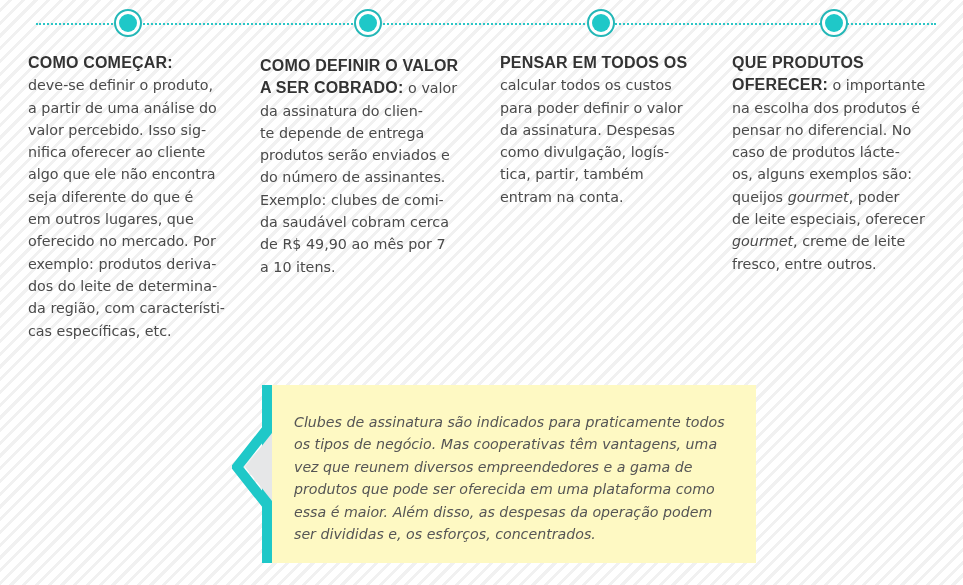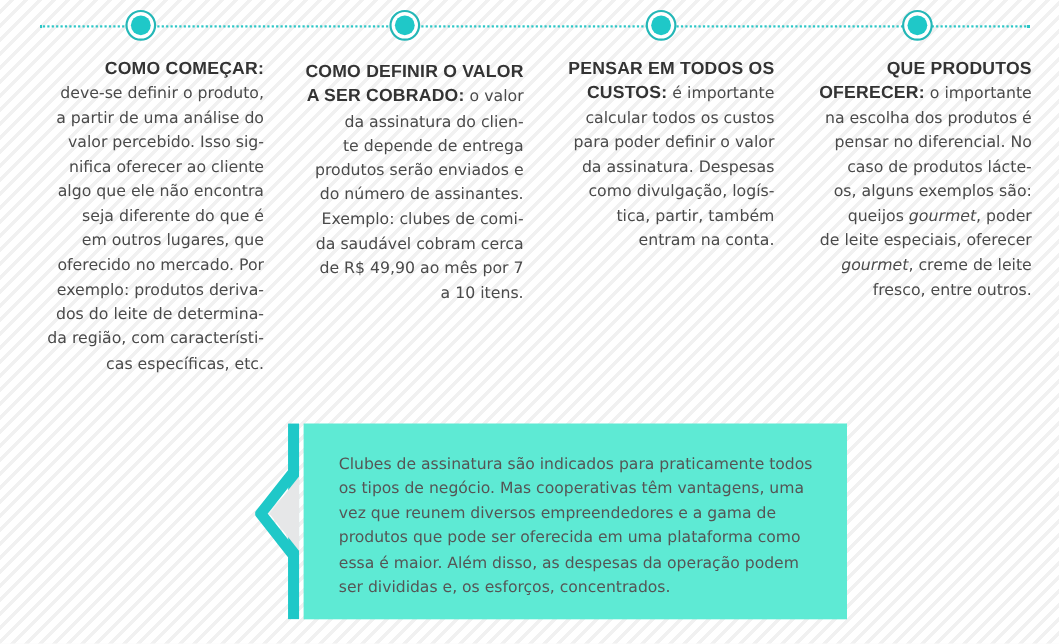--- a/index.html
+++ b/index.html
@@ -6,24 +6,24 @@
   body{
     width:963px;height:585px;position:relative;overflow:hidden;
     background-color:#fbfbfb;
     background-image:repeating-linear-gradient(135deg,#ffffff 0px,#ffffff 6px,#f1f1f1 6px,#f1f1f1 9px);
     font-family:"DejaVu Sans","Liberation Sans",sans-serif;
     color:#4a4a4a;
   }
   .timeline{position:absolute;left:36px;top:23px;width:900px;height:0;border-top:2px dotted #2cc6c6;}
   .node{position:absolute;top:9px;width:28px;height:28px;border-radius:50%;border:2px solid #24b7b7;box-sizing:border-box;background:#fff;}
   .node::after{content:"";position:absolute;left:3px;top:3px;width:18px;height:18px;border-radius:50%;background:#1fc8c8;}
-  .col{position:absolute;top:52px;text-align:right;font-size:14.3px;line-height:22.3px;color:#4a4a4a;}
+  .col{position:absolute;top:52px;text-align:left;font-size:14.3px;line-height:22.3px;color:#4a4a4a;}
   .col .head{font-family:"Liberation Sans","DejaVu Sans",sans-serif;font-weight:bold;font-size:16px;color:#333;letter-spacing:0.2px;}
   .col em{font-style:italic;}
-  .box{position:absolute;left:276px;top:385px;width:494px;height:178px;background:#5eead4;}
+  .box{position:absolute;left:262px;top:385px;width:494px;height:178px;background:#fef9c3;font-style:italic;}
   .box-text{position:absolute;left:32px;top:26px;width:460px;font-size:14.2px;line-height:22.4px;color:#555;}
   .chevron{position:absolute;left:232px;top:385px;width:40px;height:178px;}
 </style>
 </head>
 <body>
 
 <div class="timeline"></div>
 <div class="node" style="left:114px;"></div>
 <div class="node" style="left:354px;"></div>
 <div class="node" style="left:587px;"></div>
@@ -53,21 +53,20 @@
   <div>produtos serão enviados e</div>
   <div>do número de assinantes.</div>
   <div>Exemplo: clubes de comi-</div>
   <div>da saudável cobram cerca</div>
   <div>de R$ 49,90 ao mês por 7</div>
   <div>a 10 itens.</div>
 </div>
 
 <div class="col" style="left:500px;width:204px;">
   <div class="head">PENSAR EM TODOS OS</div>
-  <div><span class="head">CUSTOS:</span><span> é importante</span></div>
   <div>calcular todos os custos</div>
   <div>para poder definir o valor</div>
   <div>da assinatura. Despesas</div>
   <div>como divulgação, logís-</div>
   <div>tica, partir, também</div>
   <div>entram na conta.</div>
 </div>
 
 <div class="col" style="left:732px;width:206px;">
   <div class="head">QUE PRODUTOS</div>

